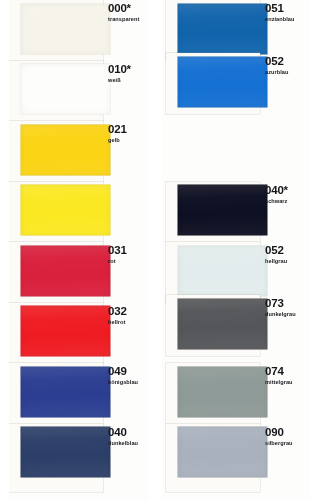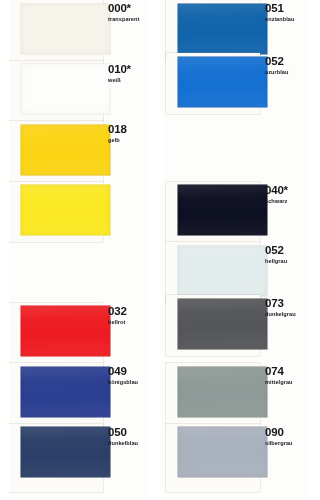--- a/index.html
+++ b/index.html
@@ -149,33 +149,44 @@
       </div>
     </div>
 
     <div class="swatch-row" style="top:121px">
       <div class="card">
         <div class="chip" style="background-color: rgb(251, 212, 20); box-shadow: rgb(224, 189, 16) 0px 0px 0px 0.5px;">
           <div class="sheen"></div>
         </div>
       </div>
       <div class="labels">
-        <div class="code">018</div>
+        <div class="code">021</div>
         <div class="name">gelb</div>
       </div>
     </div>
 
     <div class="swatch-row" style="top:181.5px">
       <div class="card">
         <div class="chip" style="background-color: rgb(251, 232, 34); box-shadow: rgb(227, 209, 28) 0px 0px 0px 0.5px;">
           <div class="sheen"></div>
         </div>
       </div>
     </div>
 
+    <div class="swatch-row" style="top:242px">
+      <div class="card">
+        <div class="chip" style="background-color: rgb(217, 32, 60); box-shadow: rgb(187, 26, 51) 0px 0px 0px 0.5px;">
+          <div class="sheen"></div>
+        </div>
+      </div>
+      <div class="labels">
+        <div class="code">031</div>
+        <div class="name">rot</div>
+      </div>
+    </div>
 
     <div class="swatch-row" style="top:302.5px">
       <div class="card">
         <div class="chip" style="background-color: rgb(238, 28, 34); box-shadow: rgb(207, 23, 29) 0px 0px 0px 0.5px;">
           <div class="sheen"></div>
         </div>
       </div>
       <div class="labels">
         <div class="code">032</div>
         <div class="name">hellrot</div>
@@ -194,21 +205,21 @@
       </div>
     </div>
 
     <div class="swatch-row" style="top:423.5px">
       <div class="card" style="height:68px">
         <div class="chip" style="background-color: rgb(44, 63, 104); box-shadow: rgb(37, 53, 89) 0px 0px 0px 0.5px;">
           <div class="sheen"></div>
         </div>
       </div>
       <div class="labels">
-        <div class="code">050</div>
+        <div class="code">040</div>
         <div class="name">dunkelblau</div>
       </div>
     </div>
 
   </div>
 
   <div class="column col-right">
 
     <div class="swatch-row" style="top:0px">
       <div class="card">

